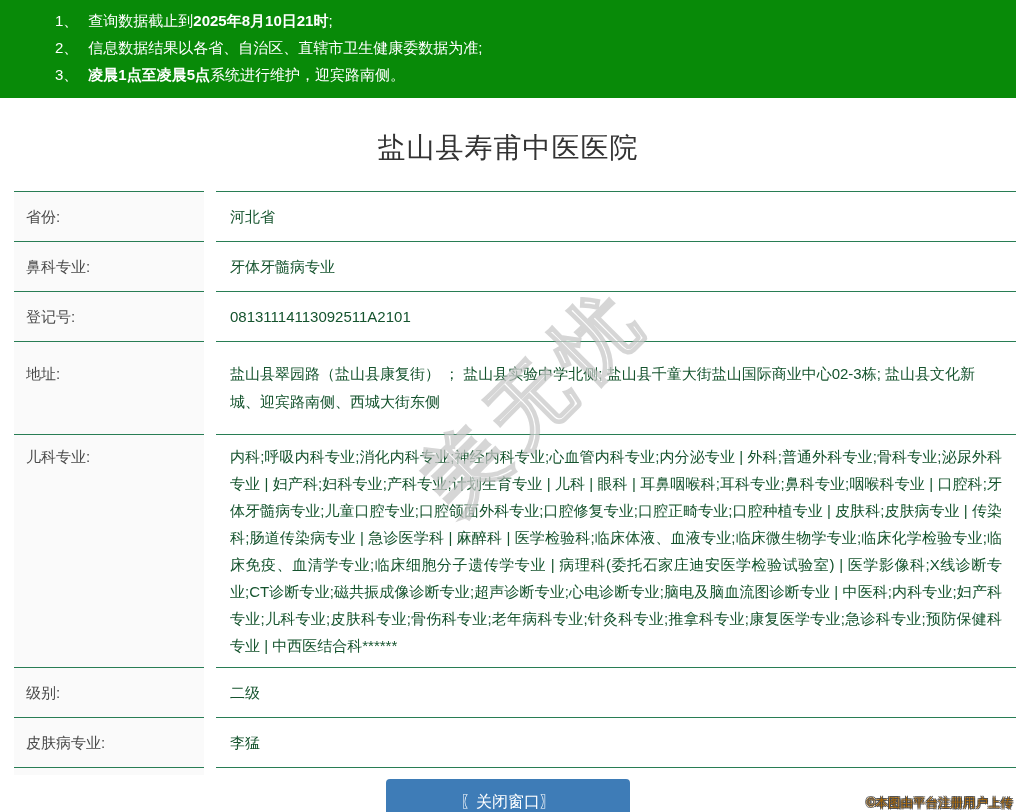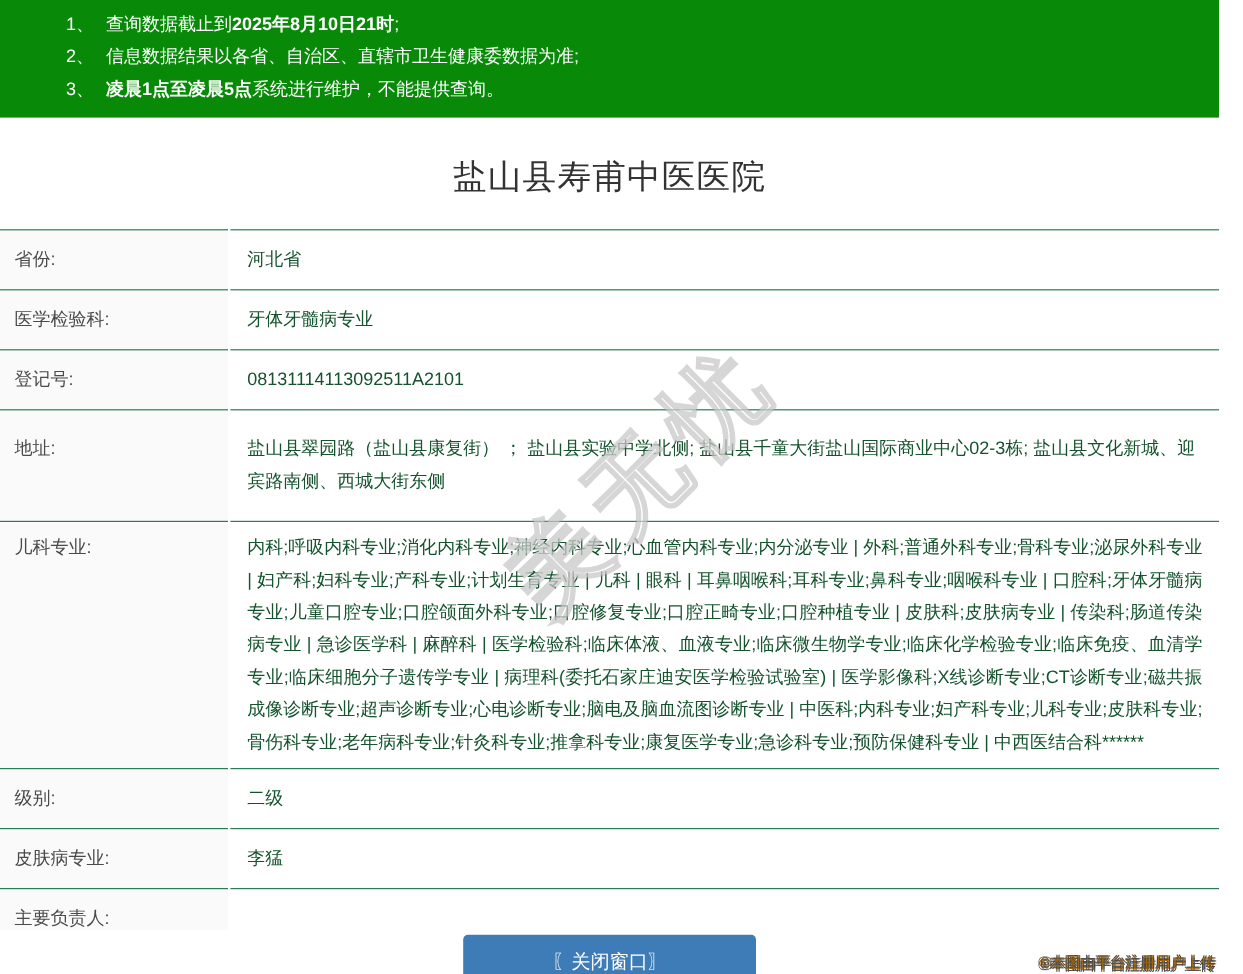--- a/index.html
+++ b/index.html
@@ -29,21 +29,21 @@
     text-align:center;
     font-size:28px;
     font-weight:400;
     color:#333;
     margin:31px 0 24px 0;
     letter-spacing:1px;
   }
 
   
   .info-table { width:100%; }
-  .row { display:flex; gap:2px; background:#fff; }
+  .row { display:flex; gap:12px; background:#fff;margin-left:14px; }
   .cell {
     border-top:1px solid #287D54;
     font-size:15px;
     color:#14532d;
     line-height:19px;
   }
   .label {
     width:190px; flex-shrink:0;
     background:#fafafa;
     padding:15px 12px;
@@ -104,33 +104,33 @@
 <div class="page">
 
   <div class="banner">
     <div class="notice-line">
       <span class="notice-num">1、</span><span>查询数据截止到</span><span class="notice-bold">2025年8月10日21时</span><span>;</span>
     </div>
     <div class="notice-line">
       <span class="notice-num">2、</span><span>信息数据结果以各省、自治区、直辖市卫生健康委数据为准;</span><span class="notice-bold"></span><span></span>
     </div>
     <div class="notice-line">
-      <span class="notice-num">3、</span><span></span><span class="notice-bold">凌晨1点至凌晨5点</span><span>系统进行维护，不能提供查询。</span>
+      <span class="notice-num">3、</span><span></span><span class="notice-bold">凌晨1点至凌晨5点</span><span>系统进行维护，迎宾路南侧。</span>
     </div>
   </div>
 
   <h1 class="page-title">盐山县寿甫中医医院</h1>
 
   <div class="info-table">
     <div class="row">
       <div class="cell label">省份:</div>
       <div class="cell value">河北省</div>
     </div>
     <div class="row">
-      <div class="cell label">医学检验科:</div>
+      <div class="cell label">鼻科专业:</div>
       <div class="cell value">牙体牙髓病专业</div>
     </div>
     <div class="row">
       <div class="cell label">登记号:</div>
       <div class="cell value">08131114113092511A2101</div>
     </div>
     <div class="row pad-lg">
       <div class="cell label">地址:</div>
       <div class="cell value">盐山县翠园路（盐山县康复街） ； 盐山县实验中学北侧; 盐山县千童大街盐山国际商业中心02-3栋; 盐山县文化新城、迎宾路南侧、西城大街东侧</div>
     </div>

